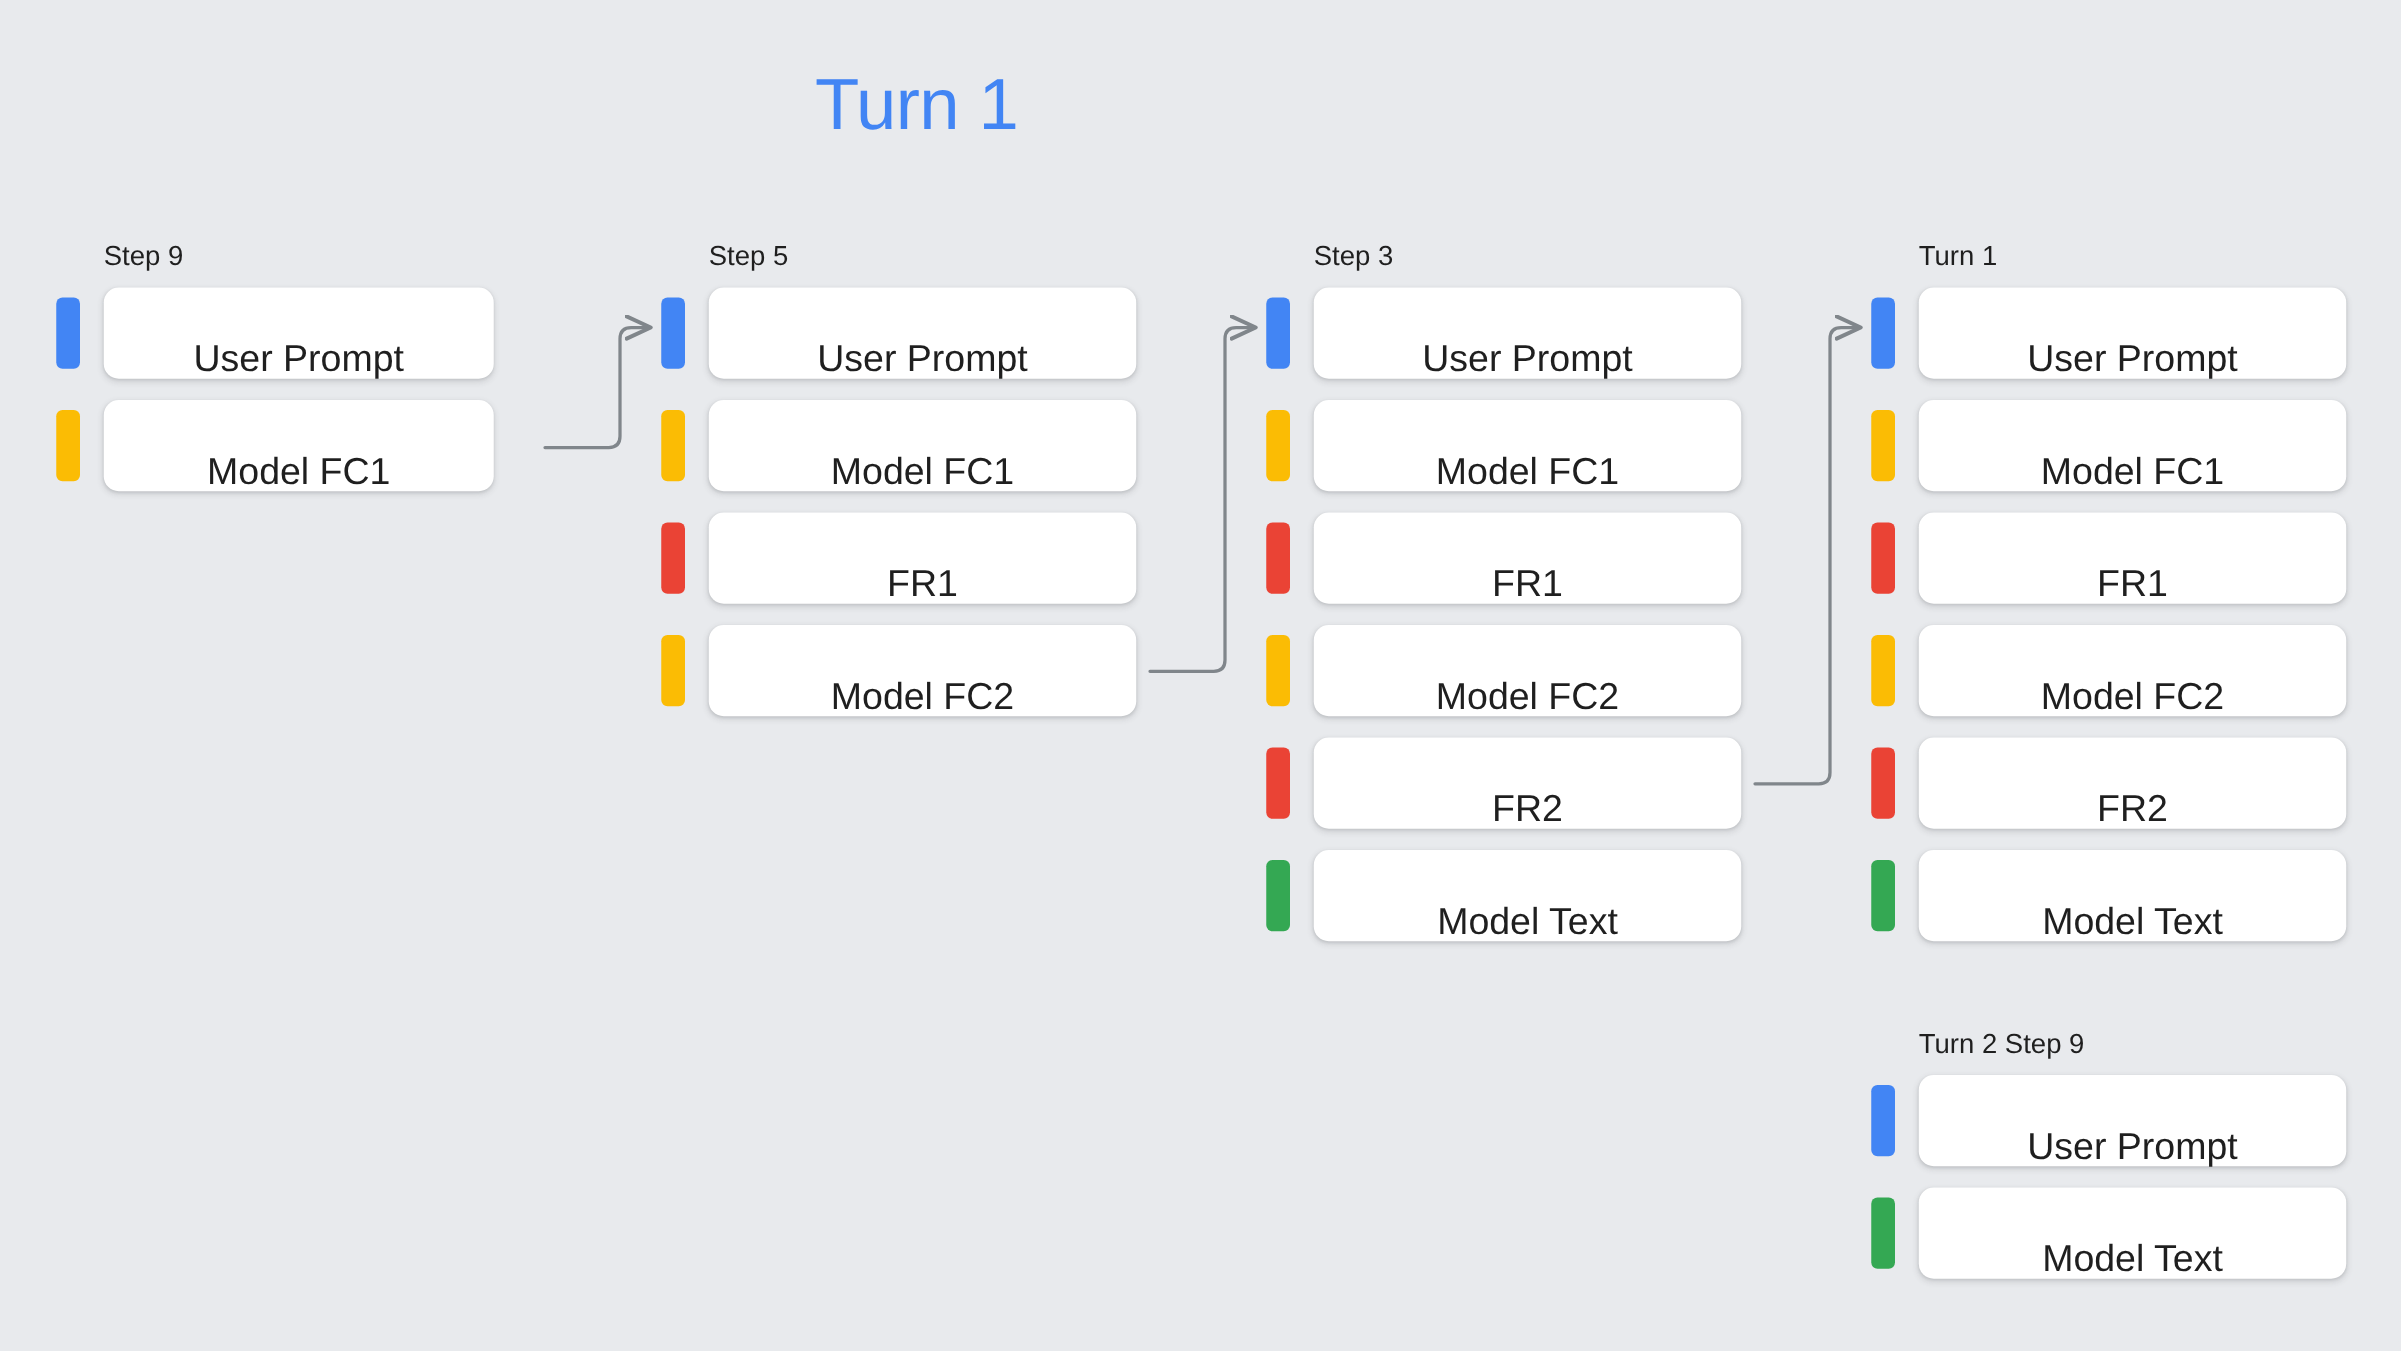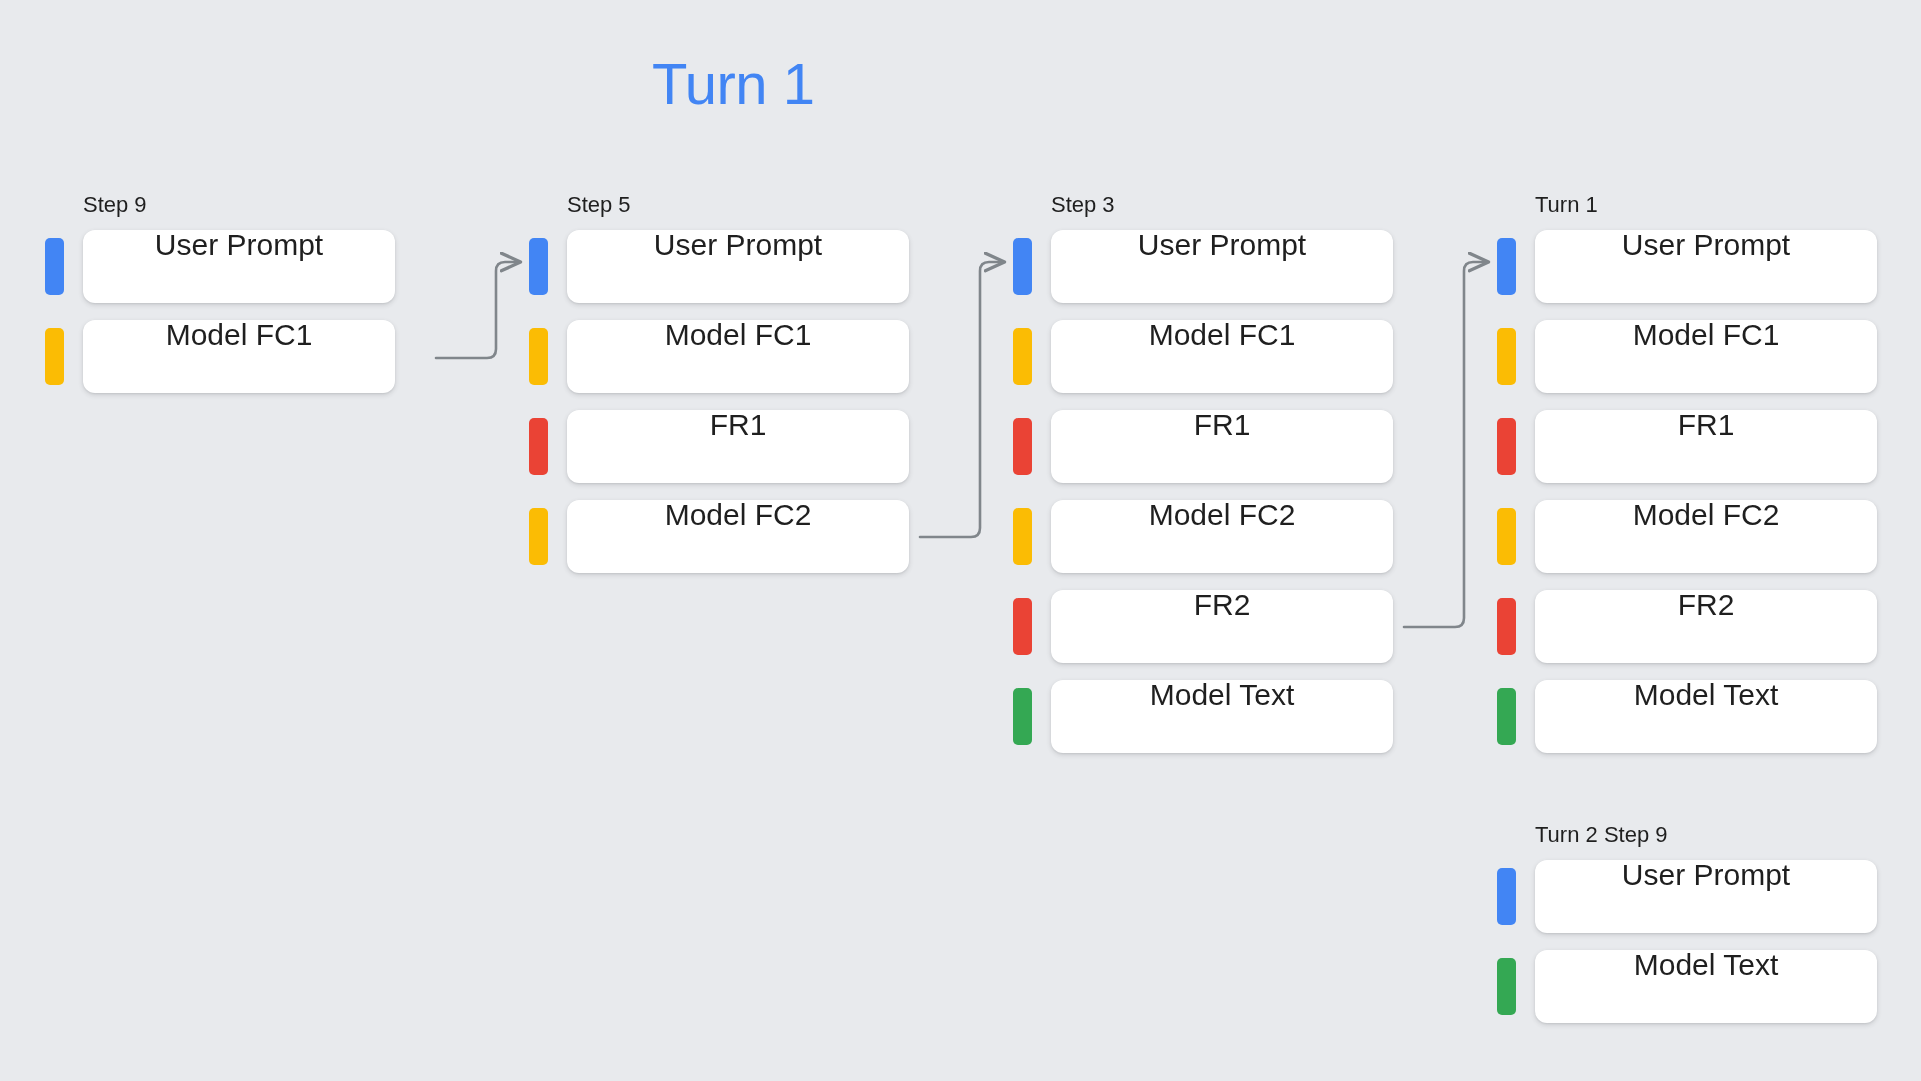--- a/index.html
+++ b/index.html
@@ -72,21 +72,21 @@
   .card {
     position: absolute;
     left: 38px;
     right: 0;
     top: 0;
     height: 73px;
     background: #ffffff;
     border-radius: 12px;
     box-shadow: 0 2px 5px rgba(60,64,67,0.16), 0 1px 2px rgba(60,64,67,0.10);
     display: flex;
-    align-items: flex-start;
+    align-items: flex-end;
     justify-content: center;
   }
   .card-label {
     font-size: 30px;
     color: #1f1f1f;
     line-height: 1;
     white-space: nowrap;
   }
 
   

